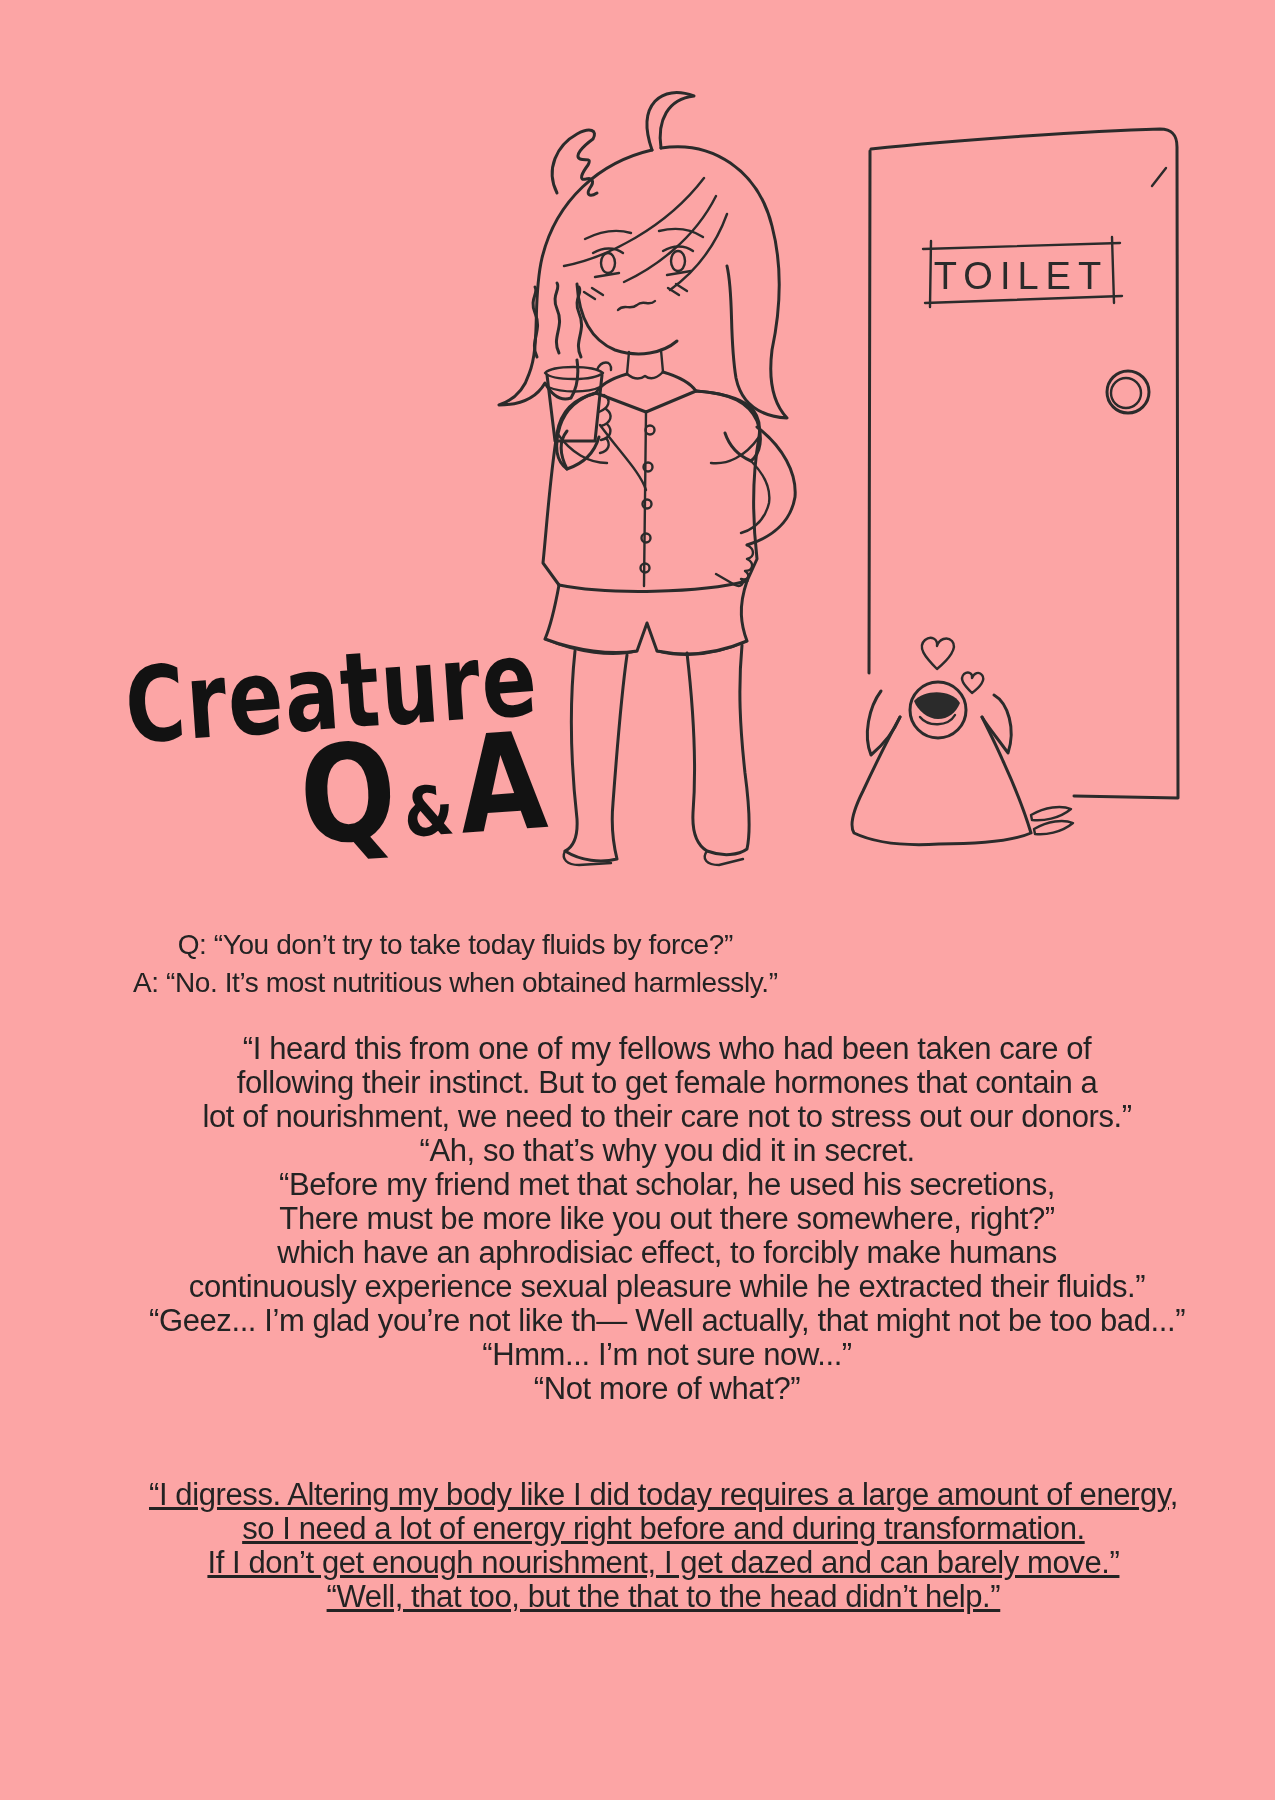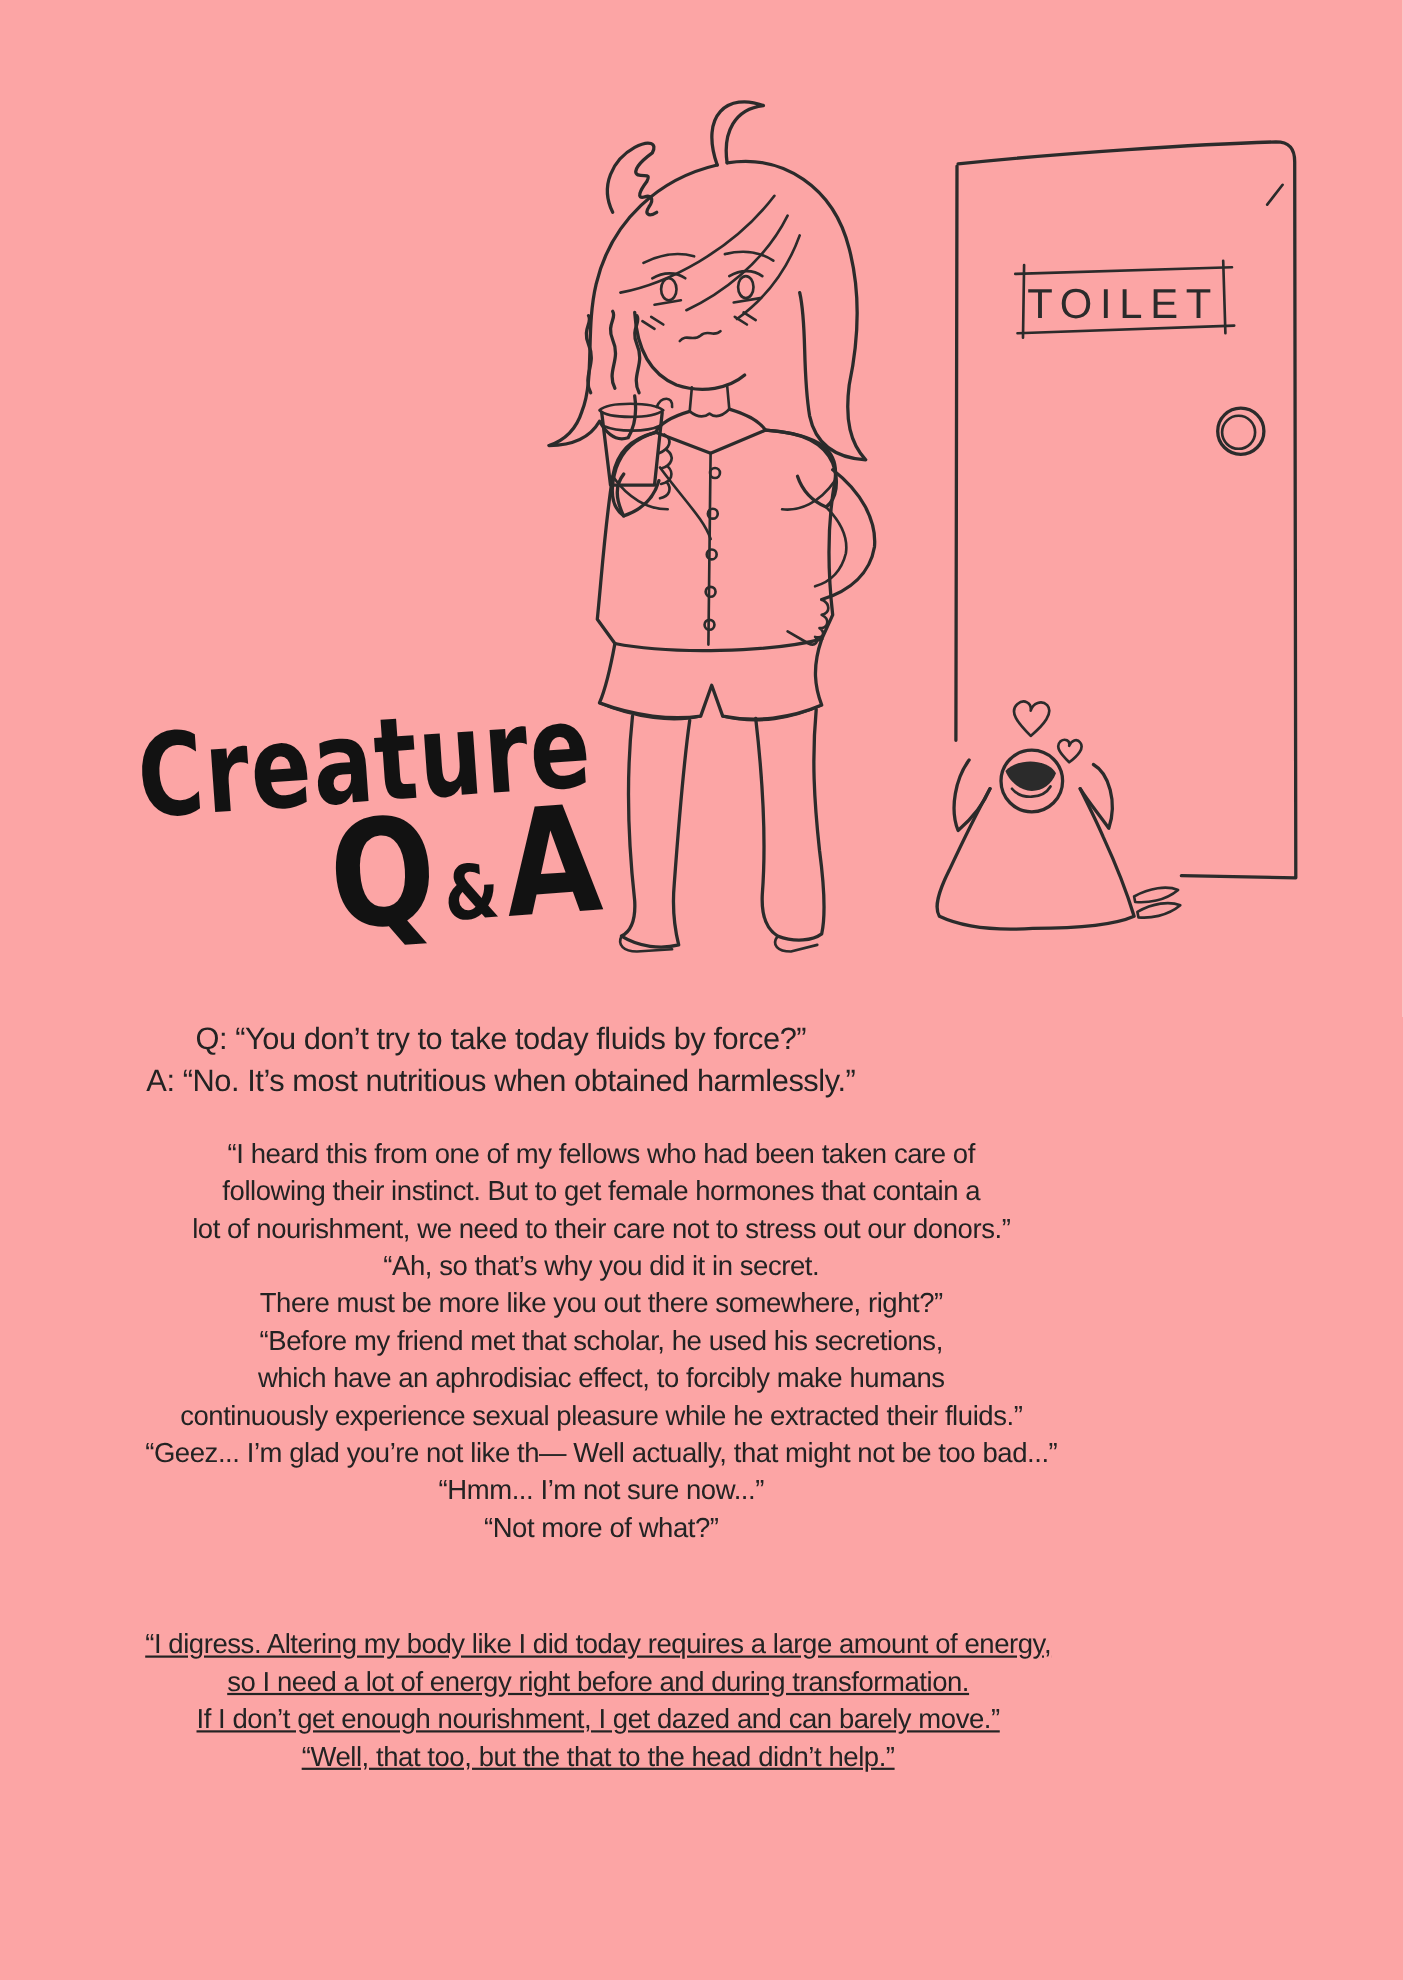--- a/index.html
+++ b/index.html
@@ -22,21 +22,21 @@
   }
   .title-qa{
     font-family:"DejaVu Sans",sans-serif;font-weight:bold;font-size:134px;line-height:1;
     margin-left:168px;margin-top:-14px;display:flex;align-items:baseline;
     transform:scaleX(0.84);transform-origin:left top;
   }
   .title-qa .amp{font-size:68px;margin:0 8px;}
   
   .qa-head{position:absolute;left:133px;top:926px;font-size:28px;line-height:38px;letter-spacing:-0.4px;color:#232323;}
   
-  .para{position:absolute;left:132px;font-size:25px;line-height:34px;letter-spacing:-0.4px;color:#232323;}
+  .para{position:absolute;left:149px;font-size:31px;line-height:34px;letter-spacing:-0.4px;color:#232323;}
   #p1{top:1032px;}
   #p2{top:1478px;text-decoration:underline;}
 </style>
 </head>
 <body>
 
 <div class="page">
 
   <svg class="illust" width="1275" height="920" viewBox="0 0 1275 920">
 
@@ -156,22 +156,22 @@
   <div class="qa-head">
     <div>Q: “You don’t try to take today fluids by force?”</div>
     <div>A: “No. It’s most nutritious when obtained harmlessly.”</div>
   </div>
 
   <div class="para" id="p1">
     <div>“I heard this from one of my fellows who had been taken care of</div>
     <div>following their instinct. But to get female hormones that contain a</div>
     <div>lot of nourishment, we need to their care not to stress out our donors.”</div>
     <div>“Ah, so that’s why you did it in secret.</div>
+    <div>“Before my friend met that scholar, he used his secretions,</div>
     <div>There must be more like you out there somewhere, right?”</div>
-    <div>“Before my friend met that scholar, he used his secretions,</div>
     <div>which have an aphrodisiac effect, to forcibly make humans</div>
     <div>continuously experience sexual pleasure while he extracted their fluids.”</div>
     <div>“Geez... I’m glad you’re not like th— Well actually, that might not be too bad...”</div>
     <div>“Hmm... I’m not sure now...”</div>
     <div>“Not more of what?”</div>
   </div>
 
   <div class="para" id="p2">
     <div>“I digress. Altering my body like I did today requires a large amount of energy,</div>
     <div>so I need a lot of energy right before and during transformation.</div>

